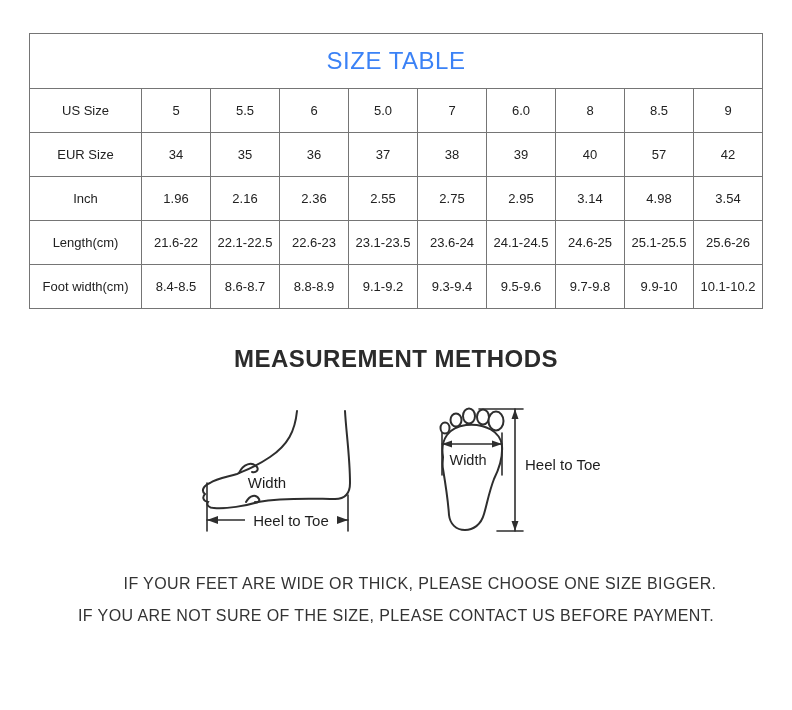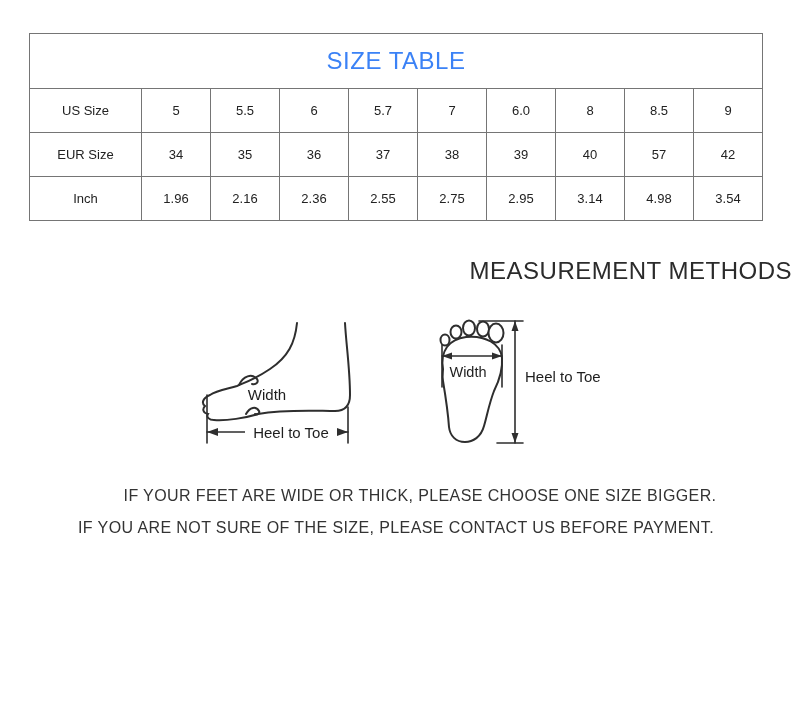--- a/index.html
+++ b/index.html
@@ -21,21 +21,21 @@
     overflow:hidden;white-space:nowrap;
   }
   table.size-table td.title-cell{
     font-size:24px;height:54px;letter-spacing:0.5px;color:#3b82f6;
   }
   table.size-table td.note-cell{
     height:62px;font-size:15.5px;line-height:1.62;white-space:normal;
   }
   
   .measure-heading{
-    margin:36px 0 0 0;text-align:right;font-weight:400;
+    margin:36px 0 0 0;text-align:center;font-weight:700;
     font-size:24px;letter-spacing:0.5px;color:#2b2b2b;
   }
   .illustrations{
     margin:14px 0 0 199px;width:410px;height:155px;
   }
   .illustrations svg{display:block;}
   .illustrations text{
     font-family:"Liberation Sans", sans-serif;fill:#1e1e1e;
   }
   
@@ -64,21 +64,21 @@
   </colgroup>
   <tbody>
       <tr>
         <td colspan="10" class="title-cell">SIZE TABLE</td>
       </tr>
       <tr>
         <td class="label-cell">US Size</td>
         <td>5</td>
         <td>5.5</td>
         <td>6</td>
-        <td>5.7</td>
+        <td>5.0</td>
         <td>7</td>
         <td>6.0</td>
         <td>8</td>
         <td>8.5</td>
         <td>9</td>
       </tr>
       <tr>
         <td class="label-cell">EUR Size</td>
         <td>34</td>
         <td>35</td>
@@ -94,20 +94,44 @@
         <td class="label-cell">Inch</td>
         <td>1.96</td>
         <td>2.16</td>
         <td>2.36</td>
         <td>2.55</td>
         <td>2.75</td>
         <td>2.95</td>
         <td>3.14</td>
         <td>4.98</td>
         <td>3.54</td>
+      </tr>
+      <tr>
+        <td class="label-cell">Length(cm)</td>
+        <td>21.6-22</td>
+        <td>22.1-22.5</td>
+        <td>22.6-23</td>
+        <td>23.1-23.5</td>
+        <td>23.6-24</td>
+        <td>24.1-24.5</td>
+        <td>24.6-25</td>
+        <td>25.1-25.5</td>
+        <td>25.6-26</td>
+      </tr>
+      <tr>
+        <td class="label-cell">Foot width(cm)</td>
+        <td>8.4-8.5</td>
+        <td>8.6-8.7</td>
+        <td>8.8-8.9</td>
+        <td>9.1-9.2</td>
+        <td>9.3-9.4</td>
+        <td>9.5-9.6</td>
+        <td>9.7-9.8</td>
+        <td>9.9-10</td>
+        <td>10.1-10.2</td>
       </tr>
     </tbody>
 </table>
 
 <h2 class="measure-heading">MEASUREMENT METHODS</h2>
 
 <div class="illustrations">
   <svg width="410" height="155" viewBox="0 0 410 155">
 
     <g fill="none" stroke="#2e2e2e" stroke-width="2" stroke-linecap="round">

